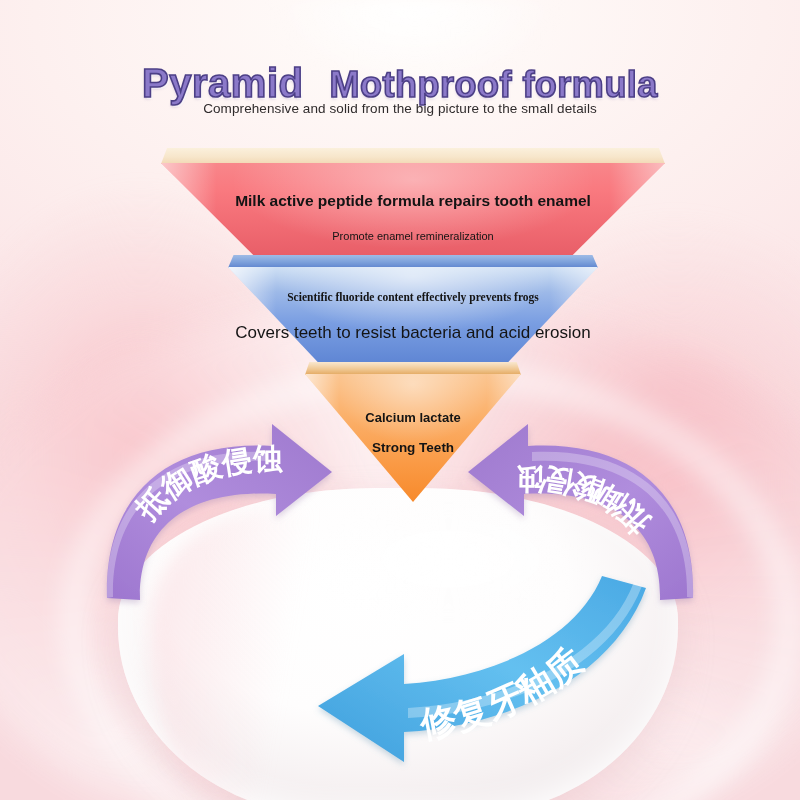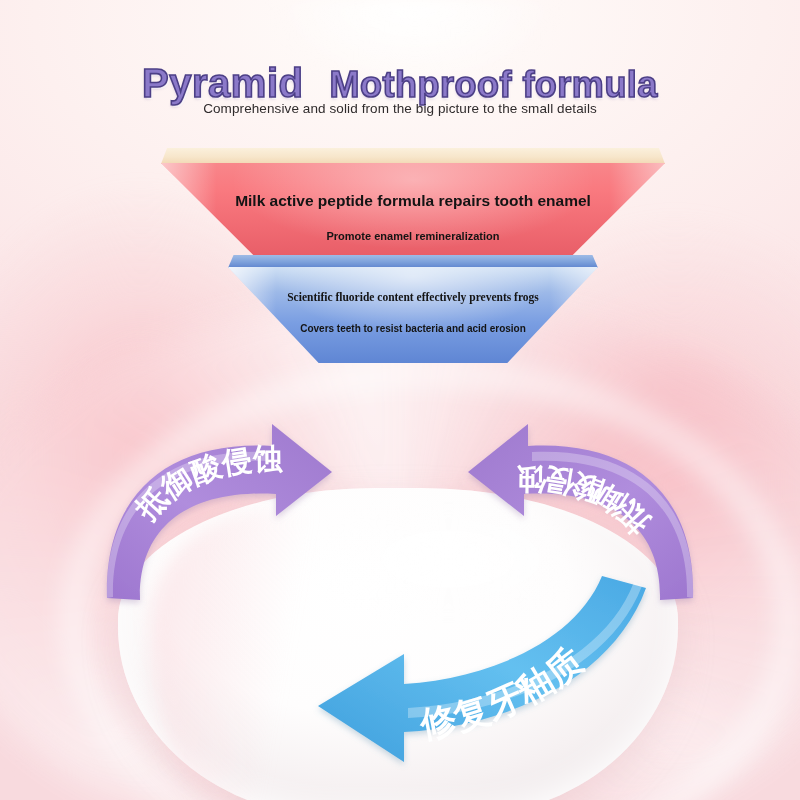--- a/index.html
+++ b/index.html
@@ -117,21 +117,21 @@
       radial-gradient(58% 120% at 50% 18%, rgba(255,255,255,.40) 0%, rgba(255,255,255,0) 62%),
       linear-gradient(180deg,#f8868a 0%,#f9797f 30%,#f06a72 70%,#e85e68 100%);
     clip-path:polygon(0% 0%, 100% 0%, 81.5% 100%, 18.5% 100%);
   }
   #tier-red .edge{
     position:absolute;top:15px;left:0;width:100%;height:93px;
     background:linear-gradient(90deg, rgba(255,255,255,.55) 0%, rgba(255,255,255,0) 11%, rgba(255,255,255,0) 89%, rgba(255,255,255,.45) 100%);
     clip-path:polygon(0% 0%, 100% 0%, 81.5% 100%, 18.5% 100%);
   }
   #t1a{top:44px;font-size:15.5px;font-weight:bold;}
-  #t1b{top:82px;font-size:11px;font-weight:bold;}
+  #t1b{top:82px;font-size:11px;font-weight:normal;}
 
   
   #tier-blue{left:215px;top:255px;width:370px;height:108px;}
   #tier-blue .cap{
     height:13px;
     background:linear-gradient(180deg,#9fbbe6 0%,#7fa3dc 50%,#5f85cf 100%);
     clip-path:polygon(1.5% 0%, 98.5% 0%, 100% 100%, 0% 100%);
   }
   #tier-blue .body{
     top:12px;height:96px;
@@ -139,21 +139,21 @@
       radial-gradient(62% 100% at 50% 10%, rgba(255,255,255,.55) 0%, rgba(255,255,255,0) 60%),
       linear-gradient(180deg,#cfe0f4 0%,#9db9e8 26%,#7a9ee2 58%,#5f86d4 100%);
     clip-path:polygon(0% 0%, 100% 0%, 75.5% 100%, 24.5% 100%);
   }
   #tier-blue .edge{
     position:absolute;top:12px;left:0;width:100%;height:96px;
     background:linear-gradient(90deg, rgba(255,255,255,.75) 0%, rgba(255,255,255,0) 13%, rgba(255,255,255,0) 87%, rgba(255,255,255,.55) 100%);
     clip-path:polygon(0% 0%, 100% 0%, 75.5% 100%, 24.5% 100%);
   }
   #t2a{top:36px;font-size:11.5px;font-weight:bold;font-family:Liberation Serif, serif;}
-  #t2b{top:68px;font-size:10px;font-weight:bold;}
+  #t2b{top:68px;font-size:17px;font-weight:normal;}
 
   
   #tier-orange{left:292px;top:362px;width:216px;height:140px;}
   #tier-orange .cap{
     height:13px;
     background:linear-gradient(180deg,#f9e7cf 0%,#f0c893 55%,#e3a85f 100%);
     clip-path:polygon(2% 0%, 98% 0%, 100% 100%, 0% 100%);
   }
   #tier-orange .body{
     top:12px;height:128px;
@@ -209,20 +209,27 @@
     </div>
 
     <div class="tier" id="tier-blue">
       <div class="cap"></div>
       <div class="body"></div>
       <div class="edge"></div>
       <div class="tier-txt" id="t2a">Scientific fluoride content effectively prevents frogs</div>
       <div class="tier-txt" id="t2b">Covers teeth to resist bacteria and acid erosion</div>
     </div>
 
+    <div class="tier" id="tier-orange">
+      <div class="cap"></div>
+      <div class="body"></div>
+      <div class="edge"></div>
+      <div class="tier-txt" id="t3a">Calcium lactate</div>
+      <div class="tier-txt" id="t3b">Strong Teeth</div>
+    </div>
   </div>
 
   <svg class="arrow-svg" viewBox="0 0 800 800">
     <defs>
       <linearGradient id="gPurpleL" x1="0" y1="1" x2="1" y2="0">
         <stop offset="0" stop-color="#9d76cf"></stop>
         <stop offset=".45" stop-color="#b08ddd"></stop>
         <stop offset="1" stop-color="#9e79ce"></stop>
       </linearGradient>
       <linearGradient id="gPurpleR" x1="1" y1="1" x2="0" y2="0">

